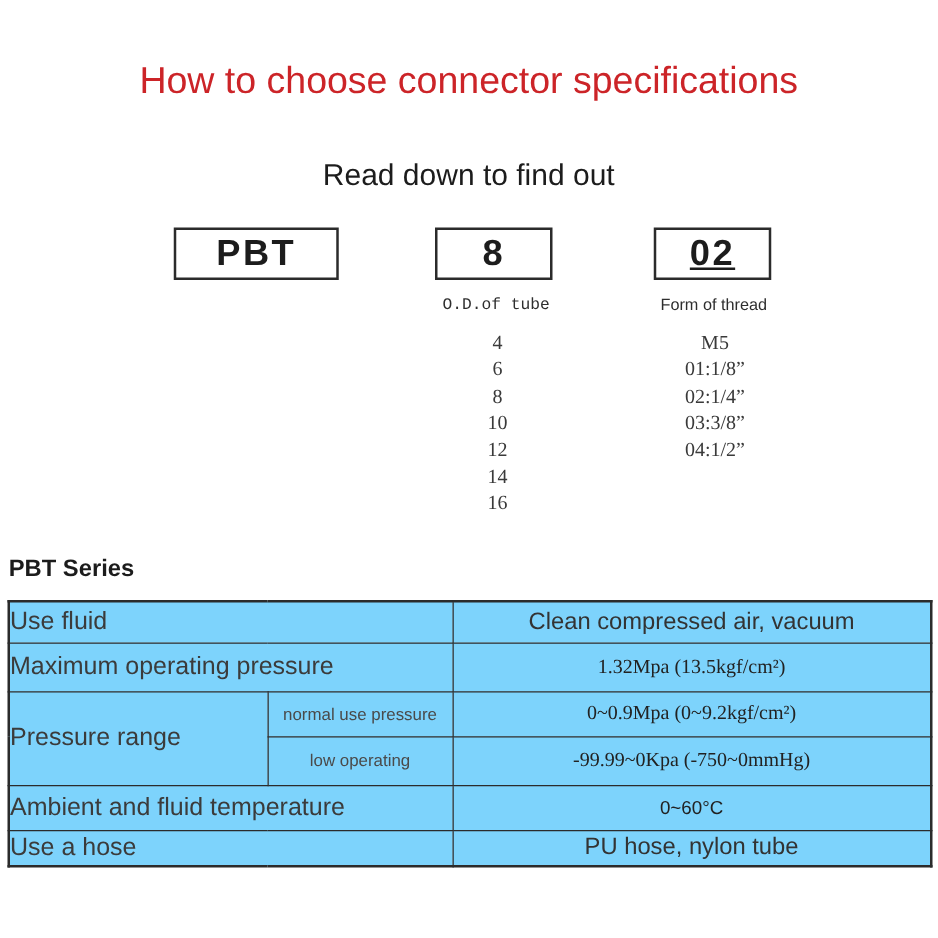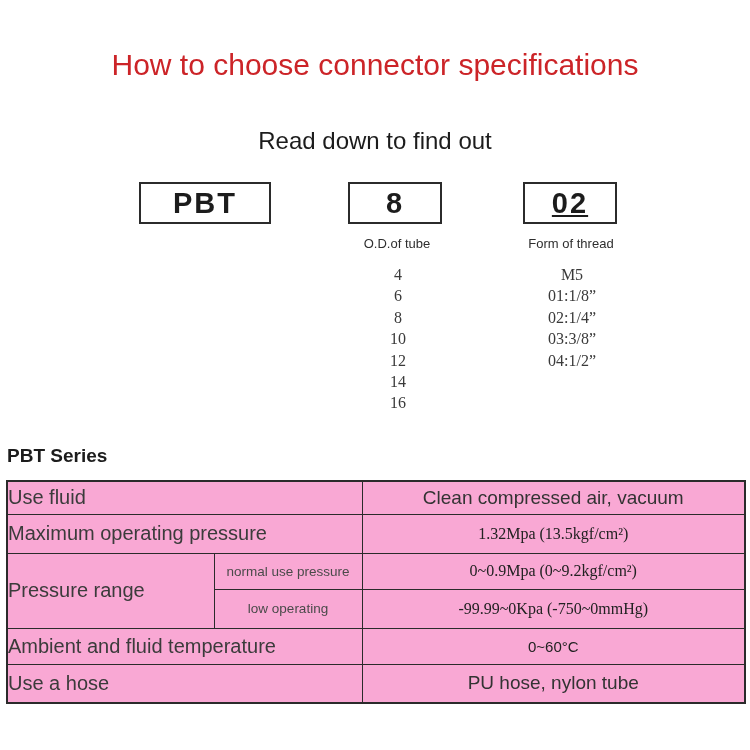--- a/index.html
+++ b/index.html
@@ -40,21 +40,21 @@
   .box-pbt{left:139px;top:182px;width:132px;height:42px;}
   .box-od{left:348px;top:182px;width:94px;height:42px;}
   .box-thread{left:523px;top:182px;width:94px;height:42px;text-decoration:underline;}
 
   .box-label{
     top:236px;height:18px;
     text-align:center;
     font-size:13px;color:#2e2e2e;
   }
   .lab-pbt{left:127px;width:156px;}
-  .lab-od{left:319px;width:156px;}
+  .lab-od{left:319px;width:156px;font-family:Liberation Mono, monospace;}
   .lab-thread{left:493px;width:156px;}
 
   
   .opt-list{
     top:264px;
     text-align:center;
     font-family:"Liberation Serif", serif;
     font-size:16px;color:#3a3a3a;
     line-height:21.4px;
   }
@@ -74,21 +74,21 @@
     width:738px;
     border-collapse:collapse;
     table-layout:fixed;
     border:2px solid #2b2b2b;
   }
   table.spec td{
     border:1px solid #2b2b2b;
     vertical-align:middle;
     padding:0;
     box-sizing:border-box;
-    background:#f9a8d4;
+    background:#7dd3fc;
   }
   td.beige{background:#f2ebdb;}
   td.lbl{
     font-size:20px;color:#3b3b3b;
     padding-left:20px;text-align:left;
   }
   td.sublbl{
     font-size:13.5px;color:#4a4a4a;
     text-align:center;
   }
@@ -169,20 +169,20 @@
       <td class="val-num beige">0~0.9Mpa (0~9.2kgf/cm²)</td>
     </tr>
     <tr style="height:39px">
       <td class="sublbl">low operating</td>
       <td class="val-num">-99.99~0Kpa (-750~0mmHg)</td>
     </tr>
     <tr style="height:36px">
       <td colspan="2" class="lbl beige">Ambient and fluid temperature</td>
       <td class="val-sm beige">0~60°C</td>
     </tr>
-    <tr style="height:39px">
+    <tr style="height:29px">
       <td colspan="2" class="lbl">Use a hose</td>
       <td class="val-lg">PU hose, nylon tube</td>
     </tr>
   </tbody>
     </table>
 
 </div>
 
 </body></html>

